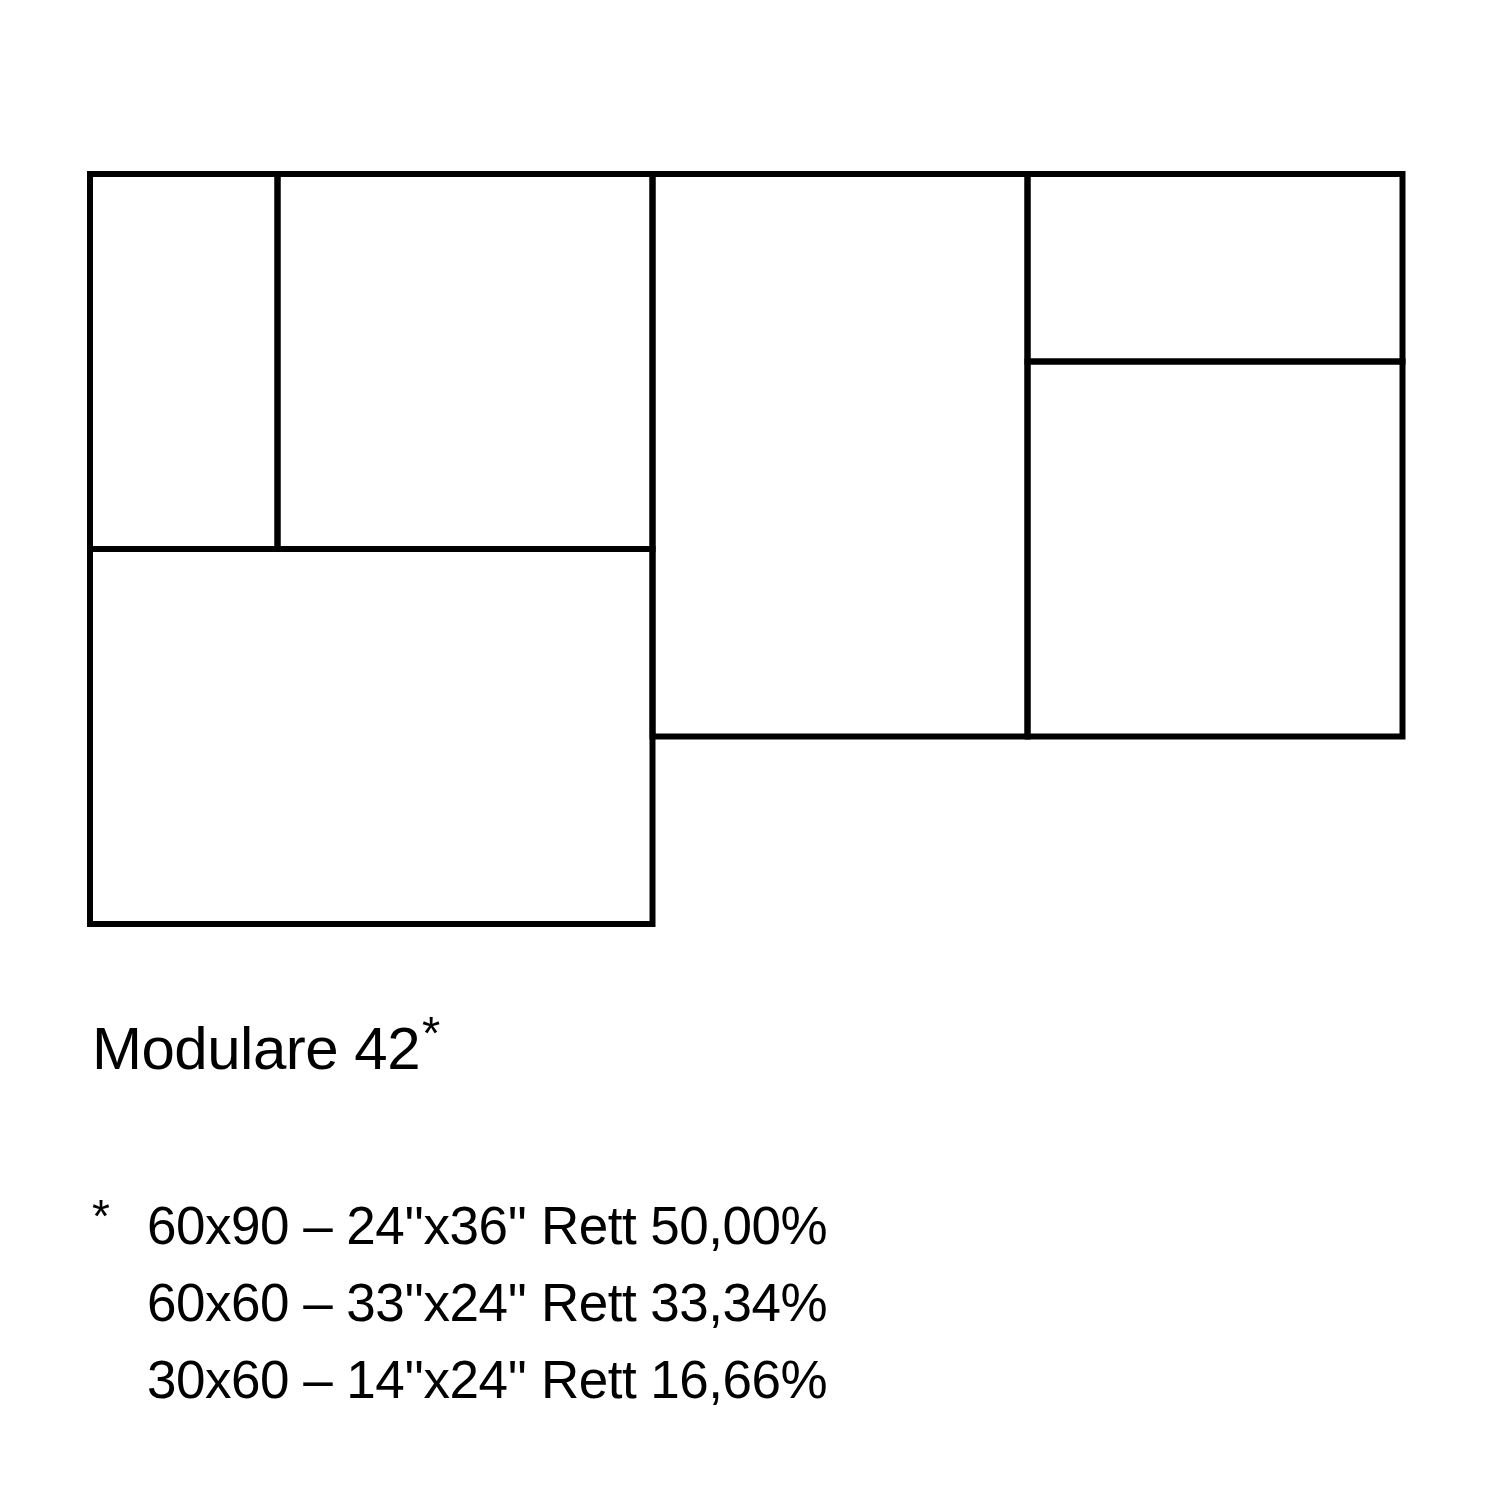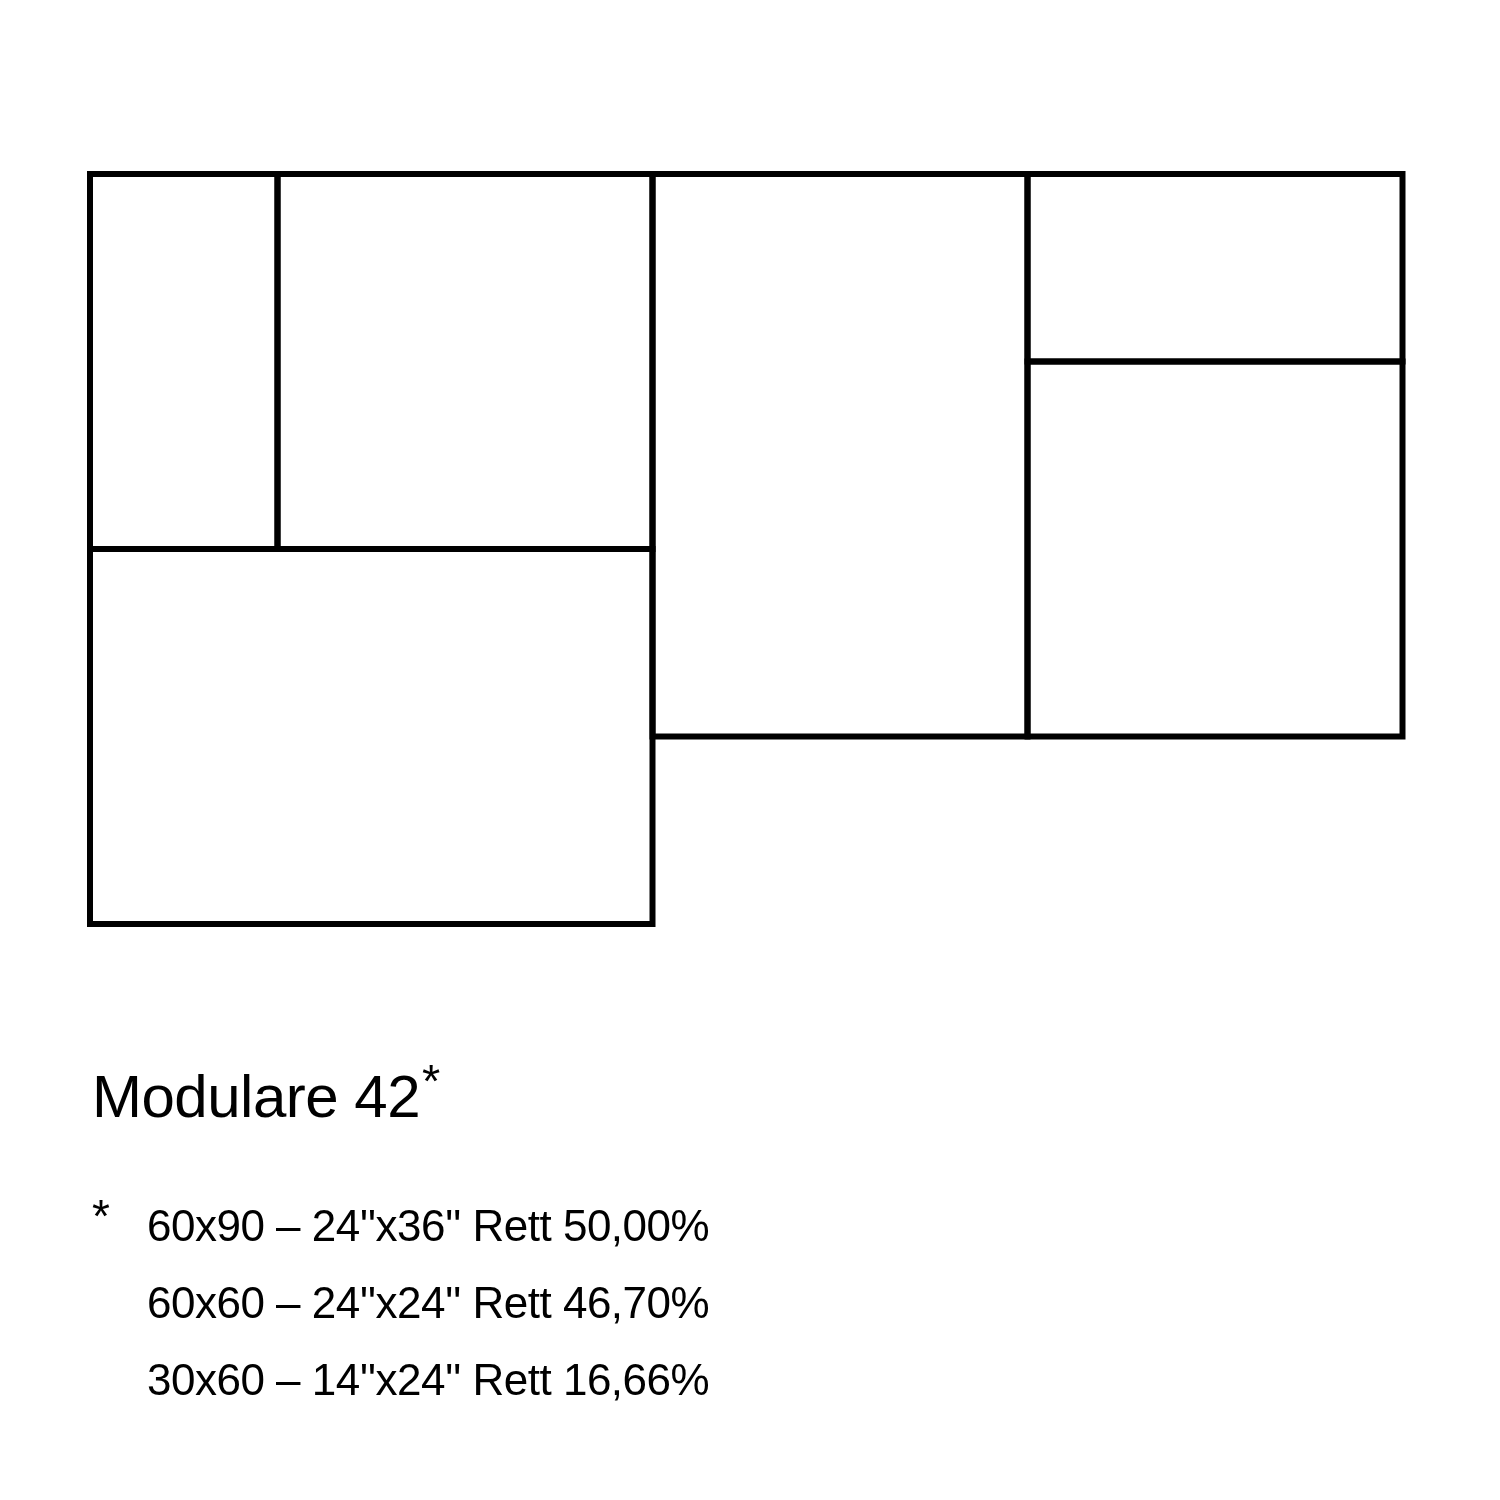--- a/index.html
+++ b/index.html
@@ -26,21 +26,20 @@
     display: block;
   }
   .title {
     position: absolute;
     left: 92px;
     top: 1013px;
     font-size: 60px;
     line-height: 1.2;
     letter-spacing: -0.5px;
     white-space: nowrap;
-    margin-top: 48px;
   }
   .title .sup {
     display: inline-block;
     font-size: 0.78em;
     transform: translateY(-0.42em);
     margin-left: 2px;
   }
   .legend {
     position: absolute;
     left: 92px;
@@ -49,21 +48,21 @@
     align-items: flex-start;
   }
   .legend-marker {
     width: 55px;
     flex: 0 0 55px;
     font-size: 46px;
     line-height: 1;
     padding-top: 6px;
   }
   .legend-lines {
-    font-size: 44px;
+    font-size: 53px;
     line-height: 77px;
     letter-spacing: -0.5px;
     white-space: nowrap;
   }
 </style>
 </head>
 <body>
 
 <div class="canvas">
 
@@ -77,18 +76,18 @@
     </svg>
 
   <div class="title">
     <span>Modulare 42</span><span class="sup">*</span>
   </div>
 
   <div class="legend">
     <div class="legend-marker">*</div>
     <div class="legend-lines">
       <div class="legend-line">60x90 – 24''x36'' Rett 50,00%</div>
-      <div class="legend-line">60x60 – 24''x24'' Rett 46,70%</div>
+      <div class="legend-line">60x60 – 33''x24'' Rett 33,34%</div>
       <div class="legend-line">30x60 – 14''x24'' Rett 16,66%</div>
     </div>
   </div>
 
 </div>
 
 </body></html>

